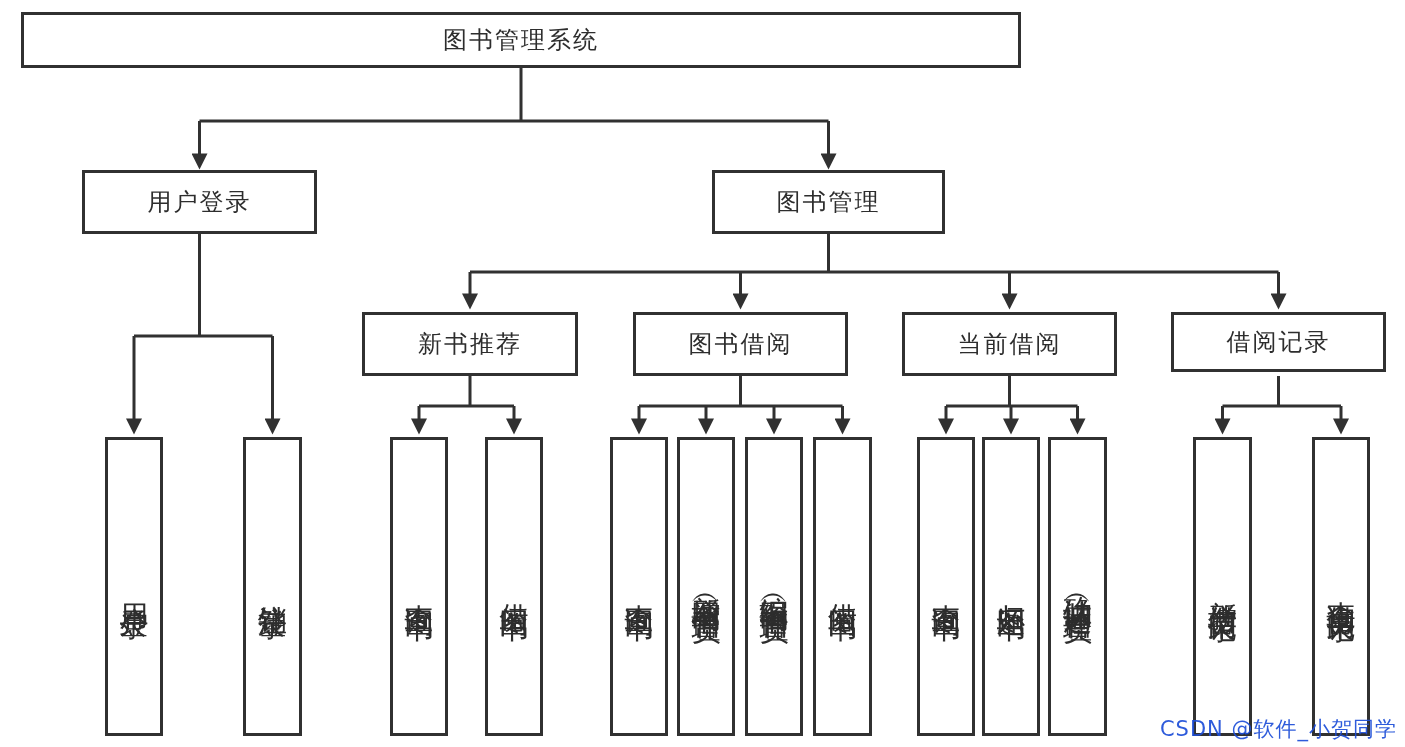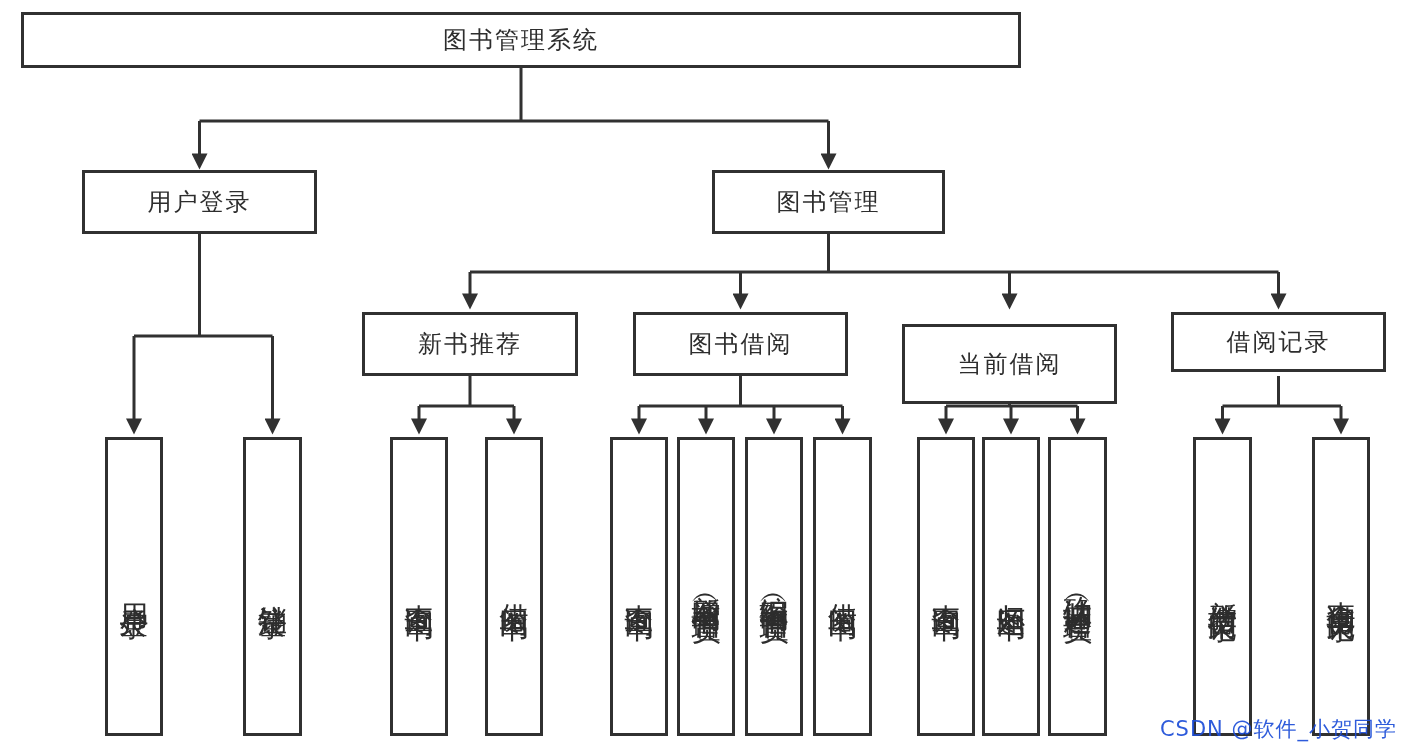--- a/index.html
+++ b/index.html
@@ -75,21 +75,21 @@
   <div class="node hbox" style="left:362px;top:312px;width:216px;height:64px">
     <span class="lbl">新书推荐</span>
   </div>
 
   <div class="node hbox" style="left:712px;top:170px;width:233px;height:64px">
     <span class="lbl">图书管理</span>
   </div>
   <div class="node hbox" style="left:633px;top:312px;width:215px;height:64px">
     <span class="lbl">图书借阅</span>
   </div>
-  <div class="node hbox" style="left:902px;top:324px;width:215px;height:80px">
+  <div class="node hbox" style="left:902px;top:312px;width:215px;height:64px">
     <span class="lbl">当前借阅</span>
   </div>
   <div class="node hbox" style="left:1171px;top:312px;width:215px;height:60px">
     <span class="lbl">借阅记录</span>
   </div>
 
   <div class="node vbox" style="left:105px;top:437px;width:58px;height:299px">
     <span class="lbl">用户登录</span>
   </div>
   <div class="node vbox" style="left:243px;top:437px;width:59px;height:299px">

